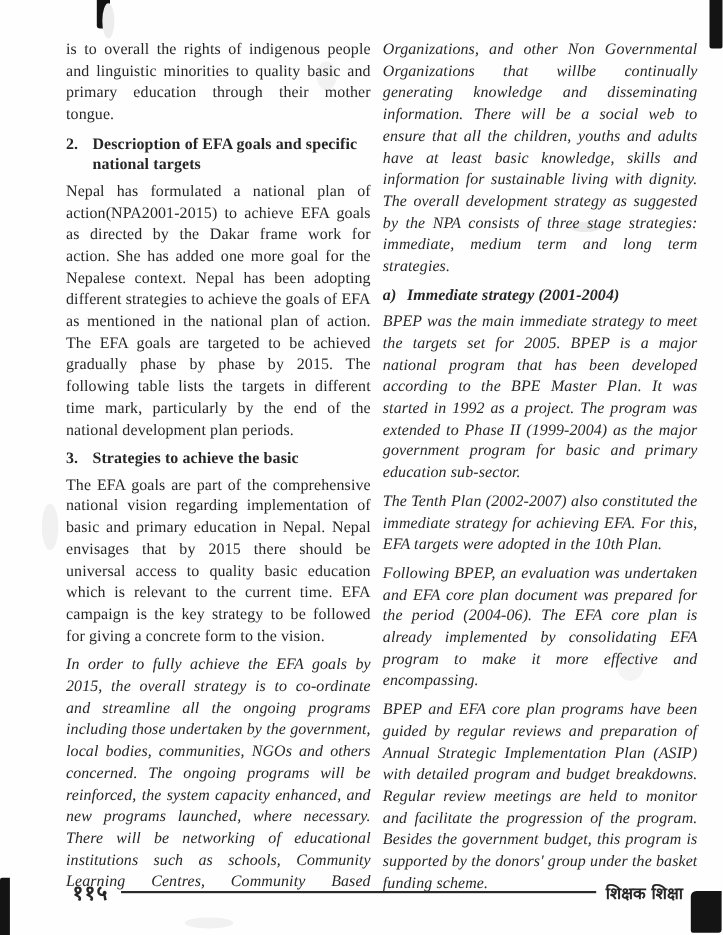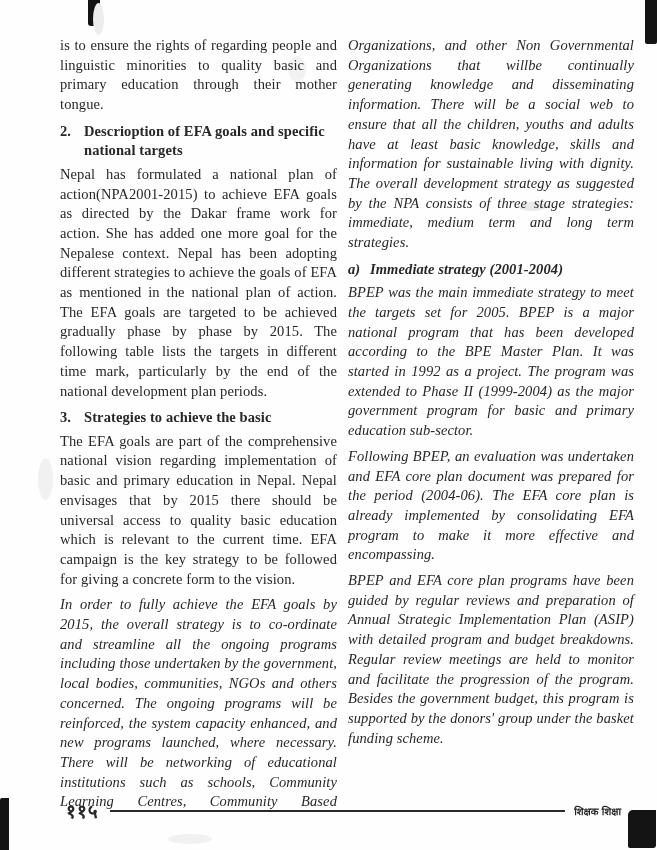--- a/index.html
+++ b/index.html
@@ -51,21 +51,21 @@
     letter-spacing:1px;
     white-space:nowrap;
   }
   .footer .rule{
     flex:1;
     height:0;
     border-top:2px solid #2a2a2a;
     margin:0 9px 0 11px;
   }
   .footer .journal{
-    font-size:10px;
+    font-size:15px;
     font-weight:bold;
     white-space:nowrap;
     margin-right:12px;
   }
   
   .mark{position:absolute;background:#141414;}
   .mark-tl{left:88px;top:0;width:12px;height:26px;border-radius:0 0 3px 3px;}
   .mark-tr{left:645px;top:0;width:12px;height:44px;border-radius:0 0 2px 2px;}
   .mark-bl{left:0;top:798px;width:9px;height:52px;border-radius:2px 0 0 0;}
   .mark-br{left:628px;top:810px;width:28px;height:38px;border-radius:5px 0 3px 2px;}
@@ -89,21 +89,21 @@
   <div class="smudge smudge-a"></div>
   <div class="smudge smudge-b"></div>
   <div class="smudge smudge-c"></div>
   <div class="smudge smudge-d"></div>
   <div class="smudge smudge-e"></div>
   <div class="smudge smudge-f"></div>
 
   <div class="columns">
 
     <div class="col col-left">
-      <p>is to ensure the rights of regarding people and linguistic minorities to quality basic and primary education through their mother tongue.</p>
+      <p>is to overall the rights of indigenous people and linguistic minorities to quality basic and primary education through their mother tongue.</p>
 
       <div class="section-heading">
         <span class="heading-num">2.</span>
         <span class="heading-title">Descrioption of EFA goals and specific national targets</span>
       </div>
 
       <p>Nepal has formulated a national plan of action(NPA2001-2015) to achieve EFA goals as directed by the Dakar frame work for action. She has added one more goal for the Nepalese context. Nepal has been adopting different strategies to achieve the goals of EFA as mentioned in the national plan of action. The EFA goals are targeted to be achieved gradually phase by phase by 2015. The following table lists the targets in different time mark, particularly by the end of the national development plan periods.</p>
 
       <div class="section-heading">
         <span class="heading-num">3.</span>
@@ -118,20 +118,21 @@
     <div class="col col-right">
       <p>Organizations, and other Non Governmental Organizations that willbe continually generating knowledge and disseminating information. There will be a social web to ensure that all the children, youths and adults have at least basic knowledge, skills and information for sustainable living with dignity. The overall development strategy as suggested by the NPA consists of three stage strategies: immediate, medium term and long term strategies.</p>
 
       <div class="section-heading">
         <span class="heading-num narrow">a)</span>
         <span class="heading-title">Immediate strategy (2001-2004)</span>
       </div>
 
       <p>BPEP was the main immediate strategy to meet the targets set for 2005. BPEP is a major national program that has been developed according to the BPE Master Plan.  It was started in 1992 as a project.  The program was extended to Phase II (1999-2004) as the major government program for basic and primary education sub-sector.</p>
 
+      <p>The Tenth Plan (2002-2007) also constituted the immediate strategy for achieving EFA.  For this, EFA targets were adopted in the 10th Plan.</p>
 
       <p>Following BPEP, an evaluation was undertaken and EFA core plan document was prepared for the period (2004-06). The EFA core plan is already implemented by consolidating EFA program to make it more effective and encompassing.</p>
 
       <p>BPEP and EFA core plan programs have been guided by regular reviews and preparation of Annual Strategic Implementation Plan (ASIP) with detailed program and budget breakdowns. Regular review meetings are held to monitor and facilitate the progression of the program. Besides the government budget, this program is supported by the donors' group under the basket funding scheme.</p>
     </div>
   </div>
 
   <div class="footer">
     <span class="page-num">११५</span>
     <span class="rule"></span>

